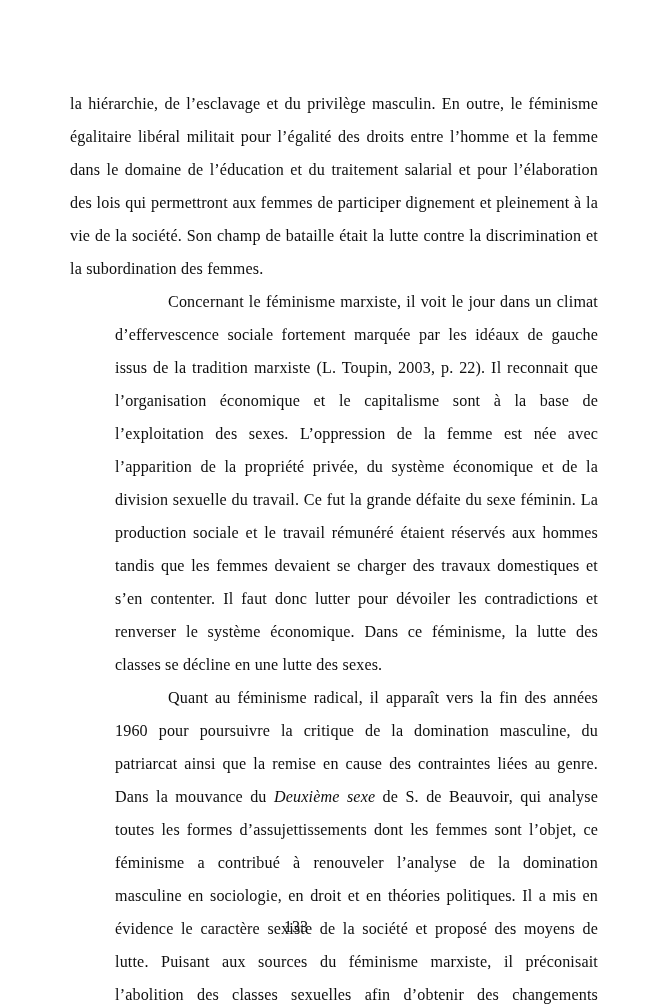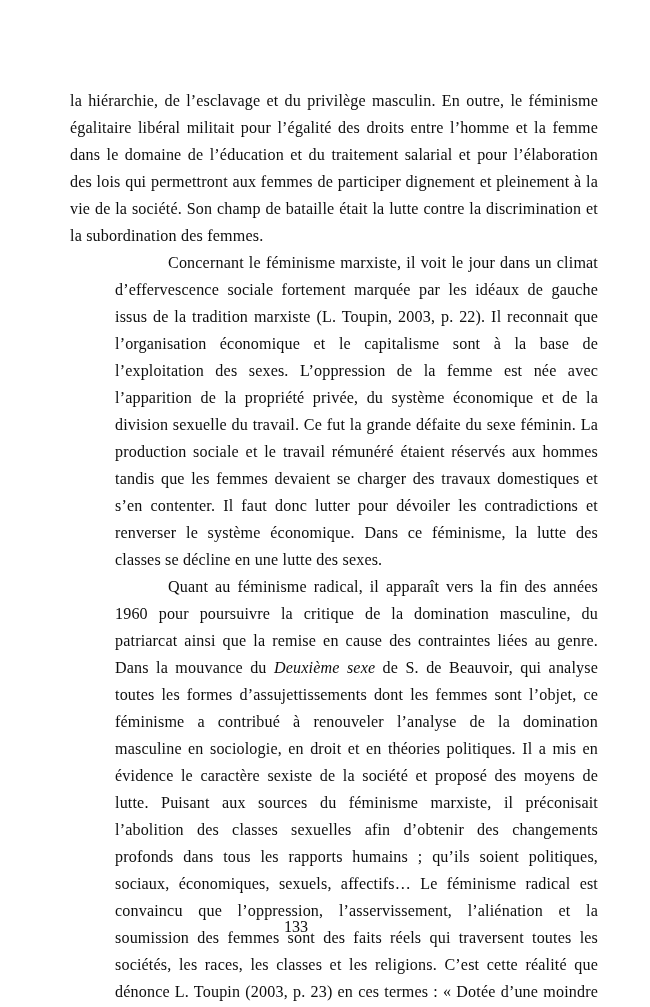--- a/index.html
+++ b/index.html
@@ -31,21 +31,21 @@
     left: 70px;
     top: 87px;
     width: 528px;
   }
 
   .para {
     margin: 0;
     text-align: justify;
     text-justify: inter-word;
     font-size: 16.1px;
-    line-height: 27px;
+    line-height: 33px;
     letter-spacing: 0.01em;
     word-spacing: 0.004em;
     hyphens: none;
     text-indent: 0;
   }
 
   .para.indented {
     text-indent: 53px;
     margin-left: 45px;
   }

